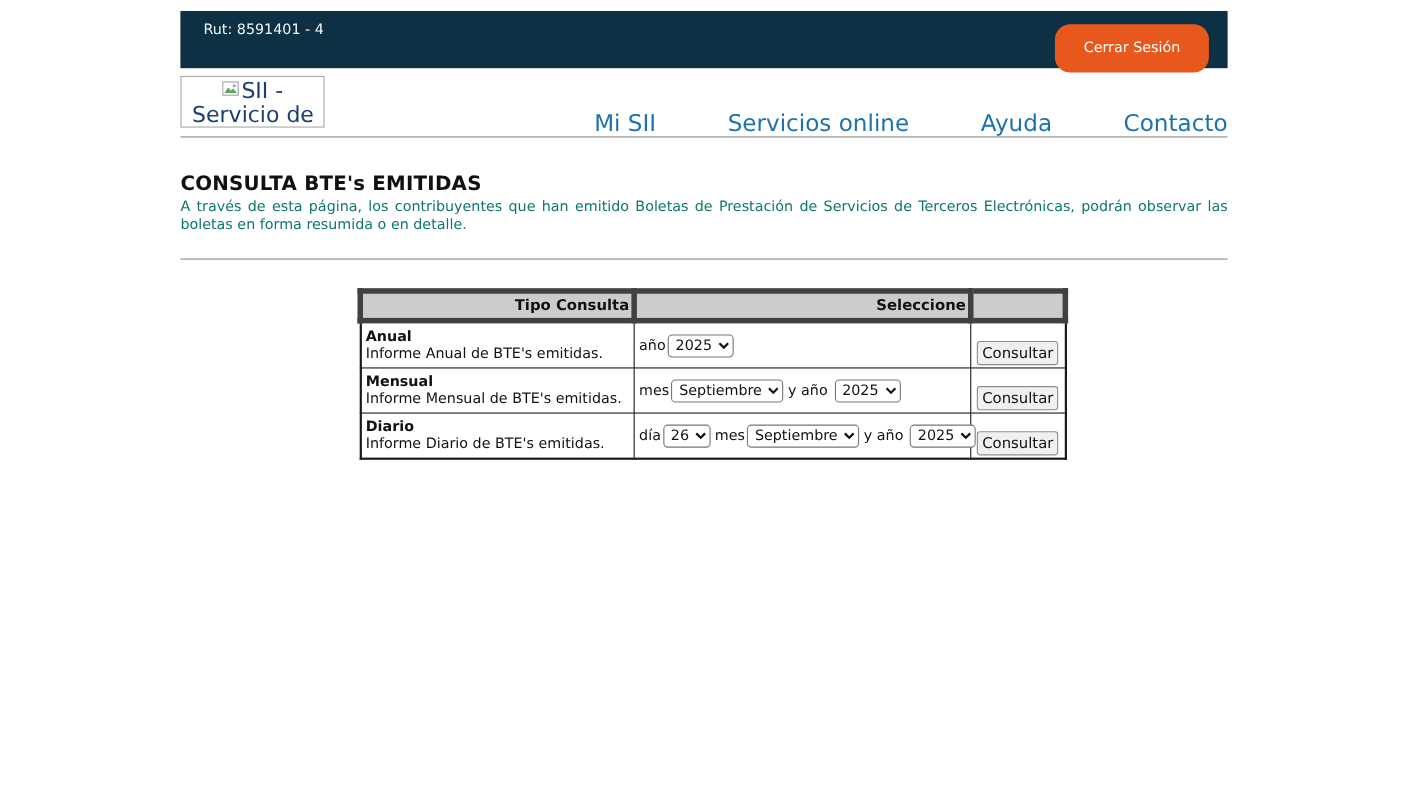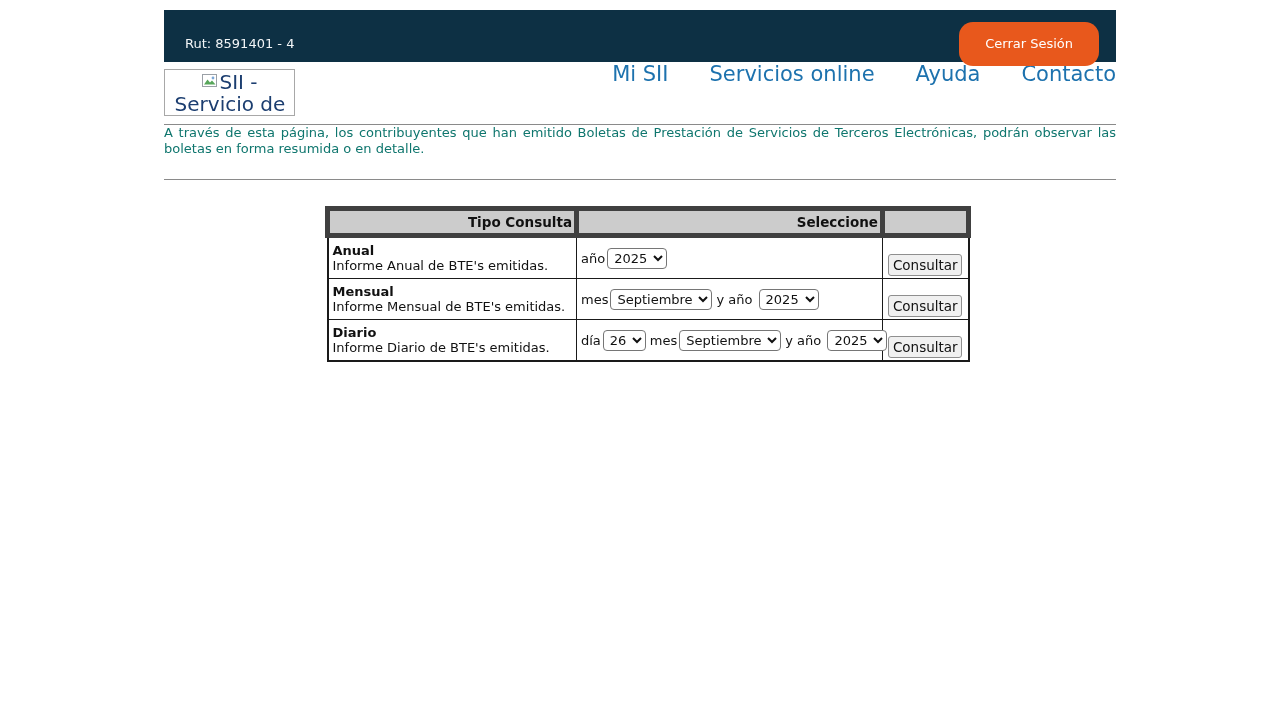--- a/index.html
+++ b/index.html
@@ -22,21 +22,21 @@
   
   .topbar {
     margin-top: 10px;
     height: 52px;
     background: #0d3044;
     position: relative;
   }
   .rut-label {
     position: absolute;
     left: 21px;
-    top: 26px;
+    top: 10px;
     color: #f2f5f7;
     font-size: 13px;
   }
   .logout-btn {
     position: absolute;
     right: 17px;
     top: 12px;
     height: 44px;
     padding: 0 26px;
     background: #e8581c;
@@ -71,22 +71,23 @@
     cursor: pointer;
     text-align: center;
   }
   .broken-img-icon {
     display: inline-block;
     vertical-align: baseline;
     margin-right: 1px;
   }
   .nav {
     display: flex;
-    align-items: flex-start;
+    align-items: flex-end;
     height: 62px;
+    gap: 24px;
   }
   .nav a {
     color: #1d72ae;
     font-size: 21px;
     text-decoration: none;
     margin-left: 41px;
     white-space: nowrap;
   }
 
   
@@ -203,20 +204,21 @@
             </svg></span><span>SII - Servicio de</span>
       </div>
       <nav class="nav">
         <a href="#">Mi SII</a>
         <a href="#">Servicios online</a>
         <a href="#">Ayuda</a>
         <a href="#">Contacto</a>
       </nav>
     </div>
 
+    <h1 class="page-title">CONSULTA BTE's EMITIDAS</h1>
     <p class="intro-text">A través de esta página, los contribuyentes que han emitido Boletas de Prestación de Servicios de Terceros Electrónicas, podrán observar las boletas en forma resumida o en detalle.</p>
     <hr class="rule">
 
     <div class="consulta-block">
 
       <table class="consulta-table">
         <thead>
           <tr>
             <th class="col-tipo">Tipo Consulta</th>
             <th class="col-sel">Seleccione</th>

